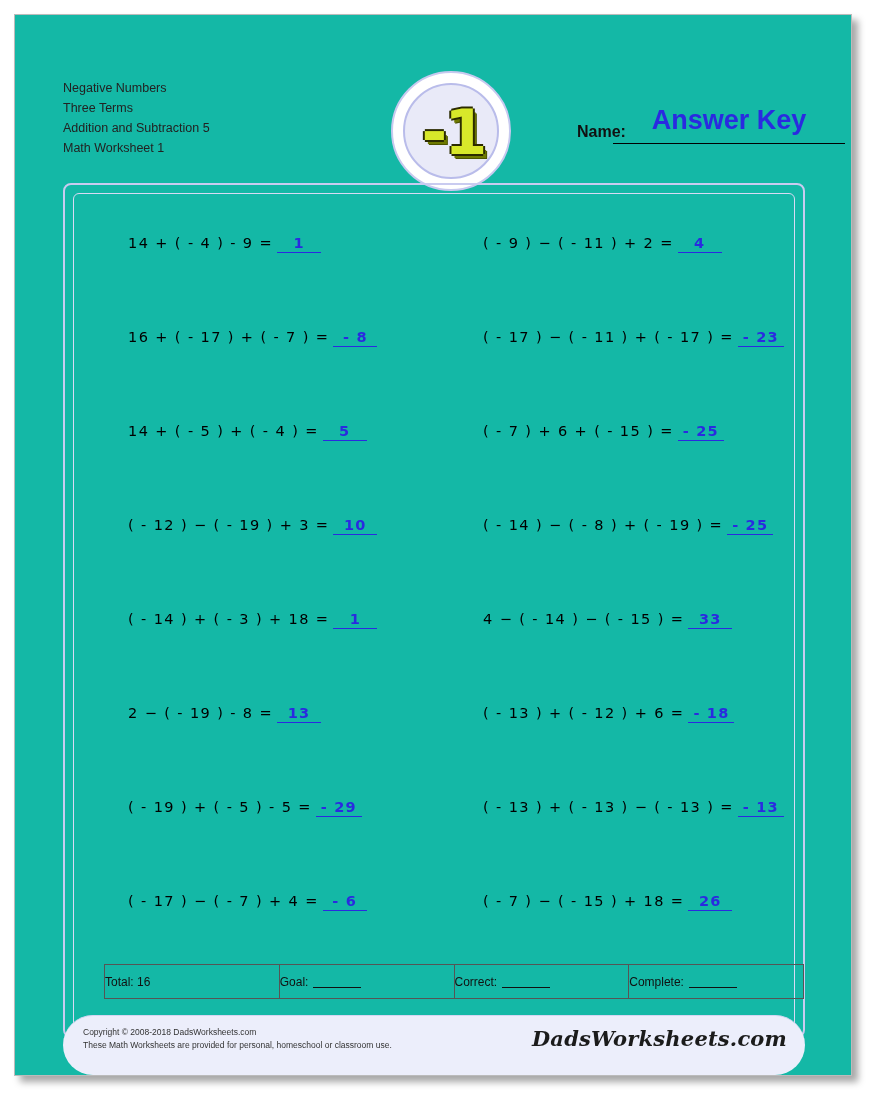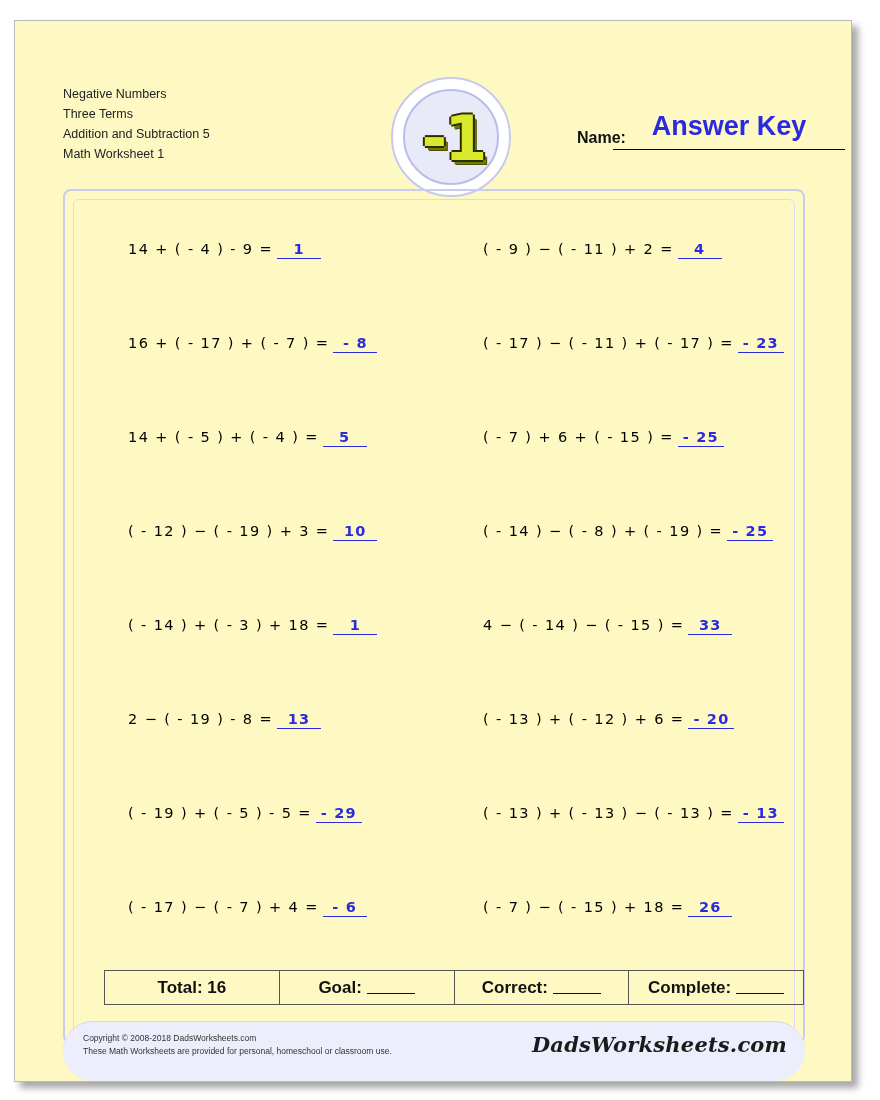--- a/index.html
+++ b/index.html
@@ -10,24 +10,24 @@
   body {
     width: 880px;
     height: 1100px;
     font-family: "Liberation Sans", sans-serif;
     overflow: hidden;
   }
 
   .page {
     position: absolute;
     left: 14px;
-    top: 20px;
+    top: 14px;
     width: 838px;
     height: 1062px;
-    background: #fef9c3;
+    background: #14b8a6;
     border: 1px solid #bbbbbb;
     box-shadow: 6px 6px 7px rgba(0,0,0,0.35);
     box-sizing: border-box;
   }
 
   
   .header {
     position: absolute;
     left: 0; top: 0;
     width: 100%;
@@ -180,26 +180,25 @@
     top: 949px;
     width: 700px;
     height: 35px;
     border: 1px solid #555;
     box-sizing: border-box;
     display: flex;
   }
   .totals .cell {
     flex: 1 1 0;
     border-right: 1px solid #555;
-    font-size: 17px;
-    font-weight: bold;
+    font-size: 12px;
+    font-weight: normal;
     color: #111;
     display: flex;
     align-items: center;
-    justify-content: center;
     box-sizing: border-box;
   }
   .totals .cell:last-child { border-right: none; }
   .blank-line {
     display: inline-block;
     width: 48px;
     margin-left: 5px;
     border-bottom: 1.5px solid #111;
     height: 11px;
   }
@@ -275,21 +274,21 @@
       <div class="prob" style="top:580px"><span class="expr">( - 19 ) + ( - 5 ) - 5 =</span><span class="ans">- 29</span></div>
       <div class="prob" style="top:674px"><span class="expr">( - 17 ) − ( - 7 ) + 4 =</span><span class="ans">- 6</span></div>
     </div>
 
     <div class="col col-right">
       <div class="prob" style="top:16px"><span class="expr">( - 9 ) − ( - 11 ) + 2 =</span><span class="ans">4</span></div>
       <div class="prob" style="top:110px"><span class="expr">( - 17 ) − ( - 11 ) + ( - 17 ) =</span><span class="ans">- 23</span></div>
       <div class="prob" style="top:204px"><span class="expr">( - 7 ) + 6 + ( - 15 ) =</span><span class="ans">- 25</span></div>
       <div class="prob" style="top:298px"><span class="expr">( - 14 ) − ( - 8 ) + ( - 19 ) =</span><span class="ans">- 25</span></div>
       <div class="prob" style="top:392px"><span class="expr">4 − ( - 14 ) − ( - 15 ) =</span><span class="ans">33</span></div>
-      <div class="prob" style="top:486px"><span class="expr">( - 13 ) + ( - 12 ) + 6 =</span><span class="ans">- 20</span></div>
+      <div class="prob" style="top:486px"><span class="expr">( - 13 ) + ( - 12 ) + 6 =</span><span class="ans">- 18</span></div>
       <div class="prob" style="top:580px"><span class="expr">( - 13 ) + ( - 13 ) − ( - 13 ) =</span><span class="ans">- 13</span></div>
       <div class="prob" style="top:674px"><span class="expr">( - 7 ) − ( - 15 ) + 18 =</span><span class="ans">26</span></div>
     </div>
   </div>
 
   <div class="totals">
     <div class="cell">
       <span>Total: 16</span>
     </div>
     <div class="cell">

